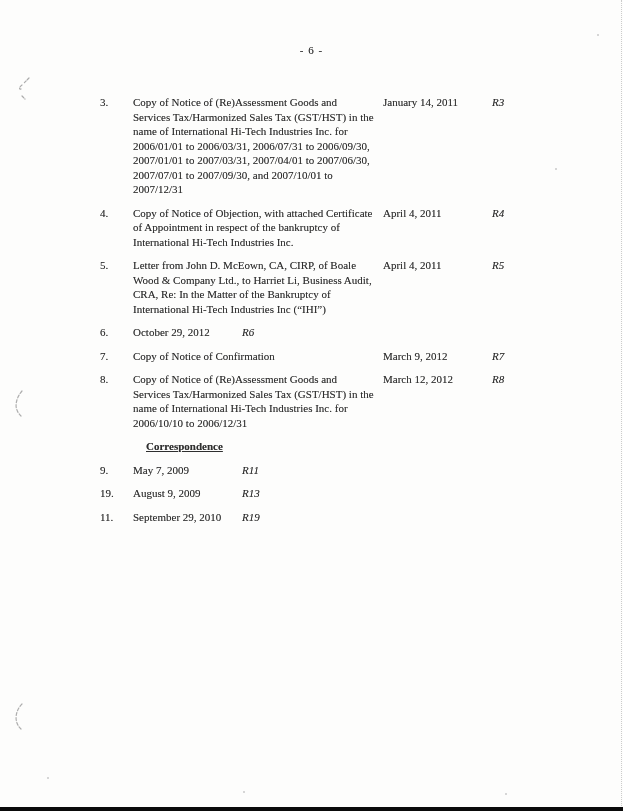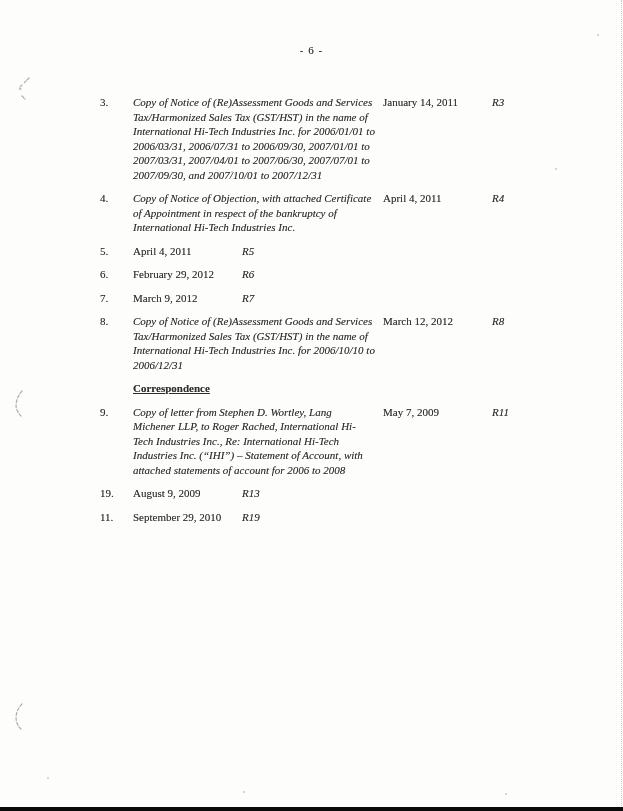--- a/index.html
+++ b/index.html
@@ -32,29 +32,29 @@
   .row {
     display: flex;
     align-items: flex-start;
     font-size: 11px;
     line-height: 14.5px;
     margin-bottom: 9px;
     text-shadow: 0 0 0.4px rgba(40,40,40,0.45);
   }
   .cell { flex: none; }
   .cell.num  { width: 33px; }
-  .cell.desc { width: 250px; padding-right: 8px; box-sizing: border-box; font-style: italic; }
+  .cell.desc { width: 250px; padding-right: 8px; box-sizing: border-box; }
   .cell.date { width: 109px; }
   .cell.ref  { width: 40px; font-style: italic; }
   .section-heading {
     font-size: 11px;
     line-height: 14.5px;
     font-weight: bold;
     text-decoration: underline;
-    margin: 2px 0 9px 33px;
+    margin: 2px 0 9px 46px;
     text-shadow: 0 0 0.4px rgba(40,40,40,0.45);
   }
   .pen-mark { position: absolute; }
   .speck {
     position: absolute;
     width: 2px; height: 2px;
     background: #bdbdbd;
     border-radius: 50%;
     opacity: 0.8;
   }
@@ -89,48 +89,49 @@
 
     <div class="row">
       <div class="cell num">4.</div>
       <div class="cell desc">Copy of Notice of Objection, with attached Certificate of Appointment in respect of the bankruptcy of International Hi-Tech Industries Inc.</div>
       <div class="cell date">April 4, 2011</div>
       <div class="cell ref">R4</div>
     </div>
 
     <div class="row">
       <div class="cell num">5.</div>
+      <div class="cell desc">Letter from John D. McEown, CA, CIRP, of Boale Wood &amp; Company Ltd., to Harriet Li, Business Audit, CRA, Re: In the Matter of the Bankruptcy of International Hi-Tech Industries Inc (“IHI”)</div>
       <div class="cell date">April 4, 2011</div>
       <div class="cell ref">R5</div>
     </div>
 
     <div class="row">
       <div class="cell num">6.</div>
-      <div class="cell date">February 29, 2012</div>
+      <div class="cell date">October 29, 2012</div>
       <div class="cell ref">R6</div>
     </div>
 
     <div class="row">
       <div class="cell num">7.</div>
+      <div class="cell desc">Copy of Notice of Confirmation</div>
       <div class="cell date">March 9, 2012</div>
       <div class="cell ref">R7</div>
     </div>
 
     <div class="row">
       <div class="cell num">8.</div>
       <div class="cell desc">Copy of Notice of (Re)Assessment Goods and Services Tax/Harmonized Sales Tax (GST/HST) in the name of International Hi-Tech Industries Inc. for 2006/10/10 to 2006/12/31</div>
       <div class="cell date">March 12, 2012</div>
       <div class="cell ref">R8</div>
     </div>
 
     <div class="section-heading">Correspondence</div>
 
     <div class="row">
       <div class="cell num">9.</div>
-      <div class="cell desc">Copy of letter from Stephen D. Wortley, Lang Michener LLP, to Roger Rached, International Hi-Tech Industries Inc., Re: International Hi-Tech Industries Inc. (“IHI”) – Statement of Account, with attached statements of account for 2006 to 2008</div>
       <div class="cell date">May 7, 2009</div>
       <div class="cell ref">R11</div>
     </div>
 
     <div class="row">
       <div class="cell num">19.</div>
       <div class="cell date">August 9, 2009</div>
       <div class="cell ref">R13</div>
     </div>
 

